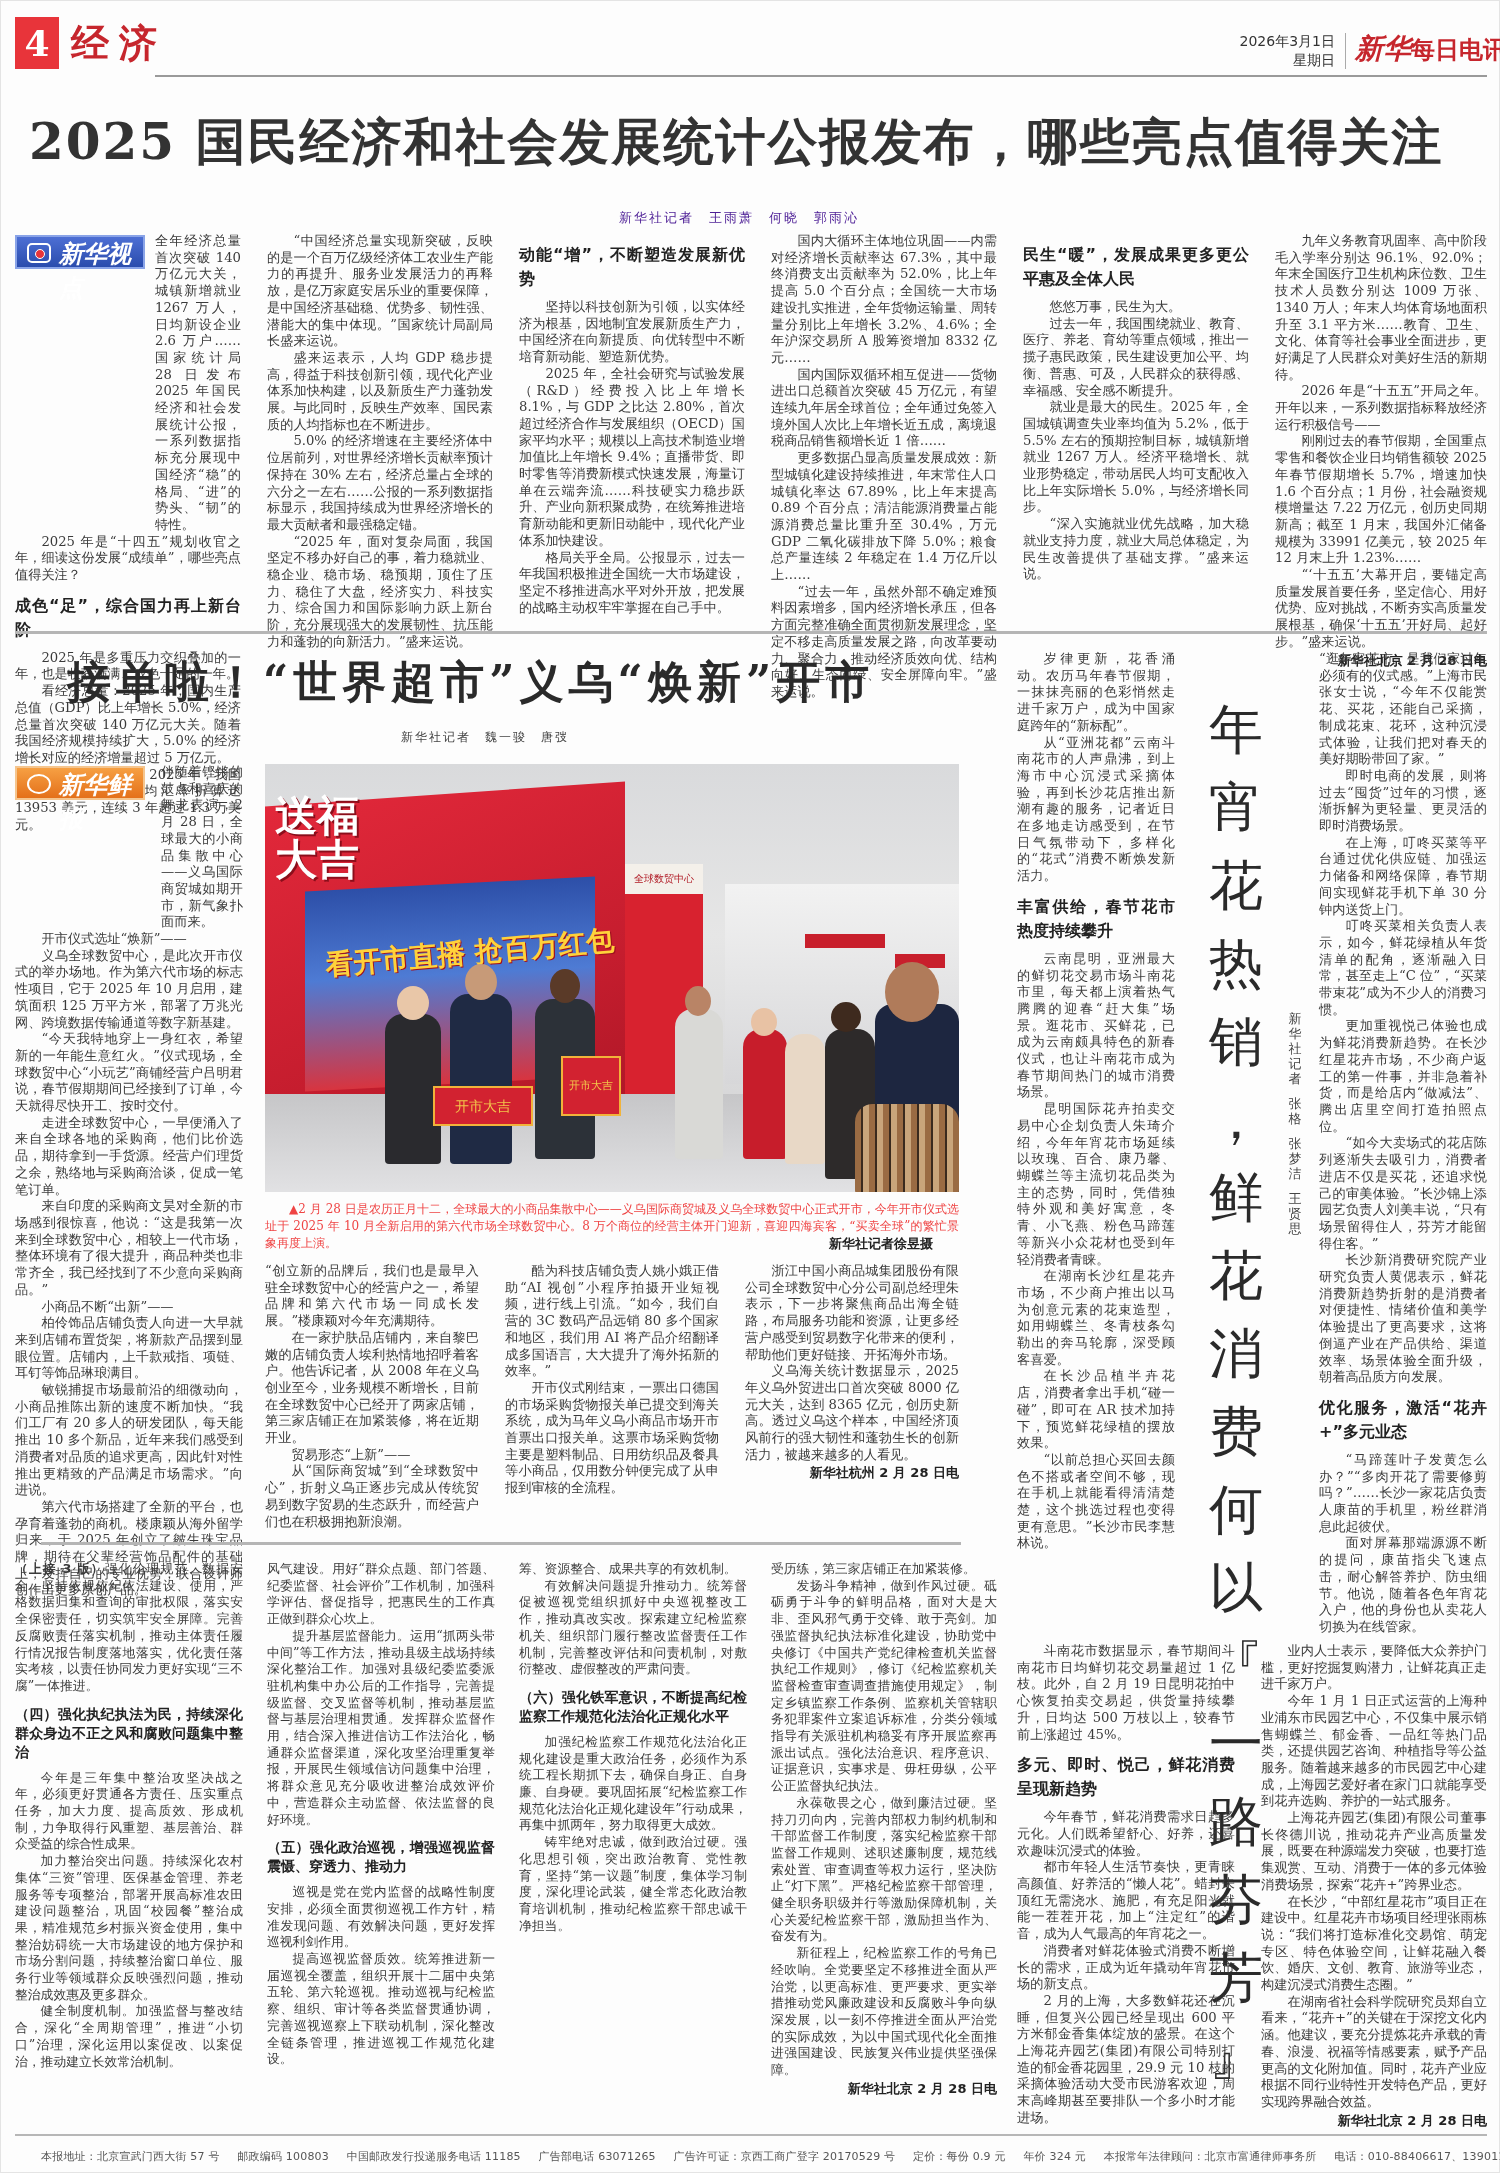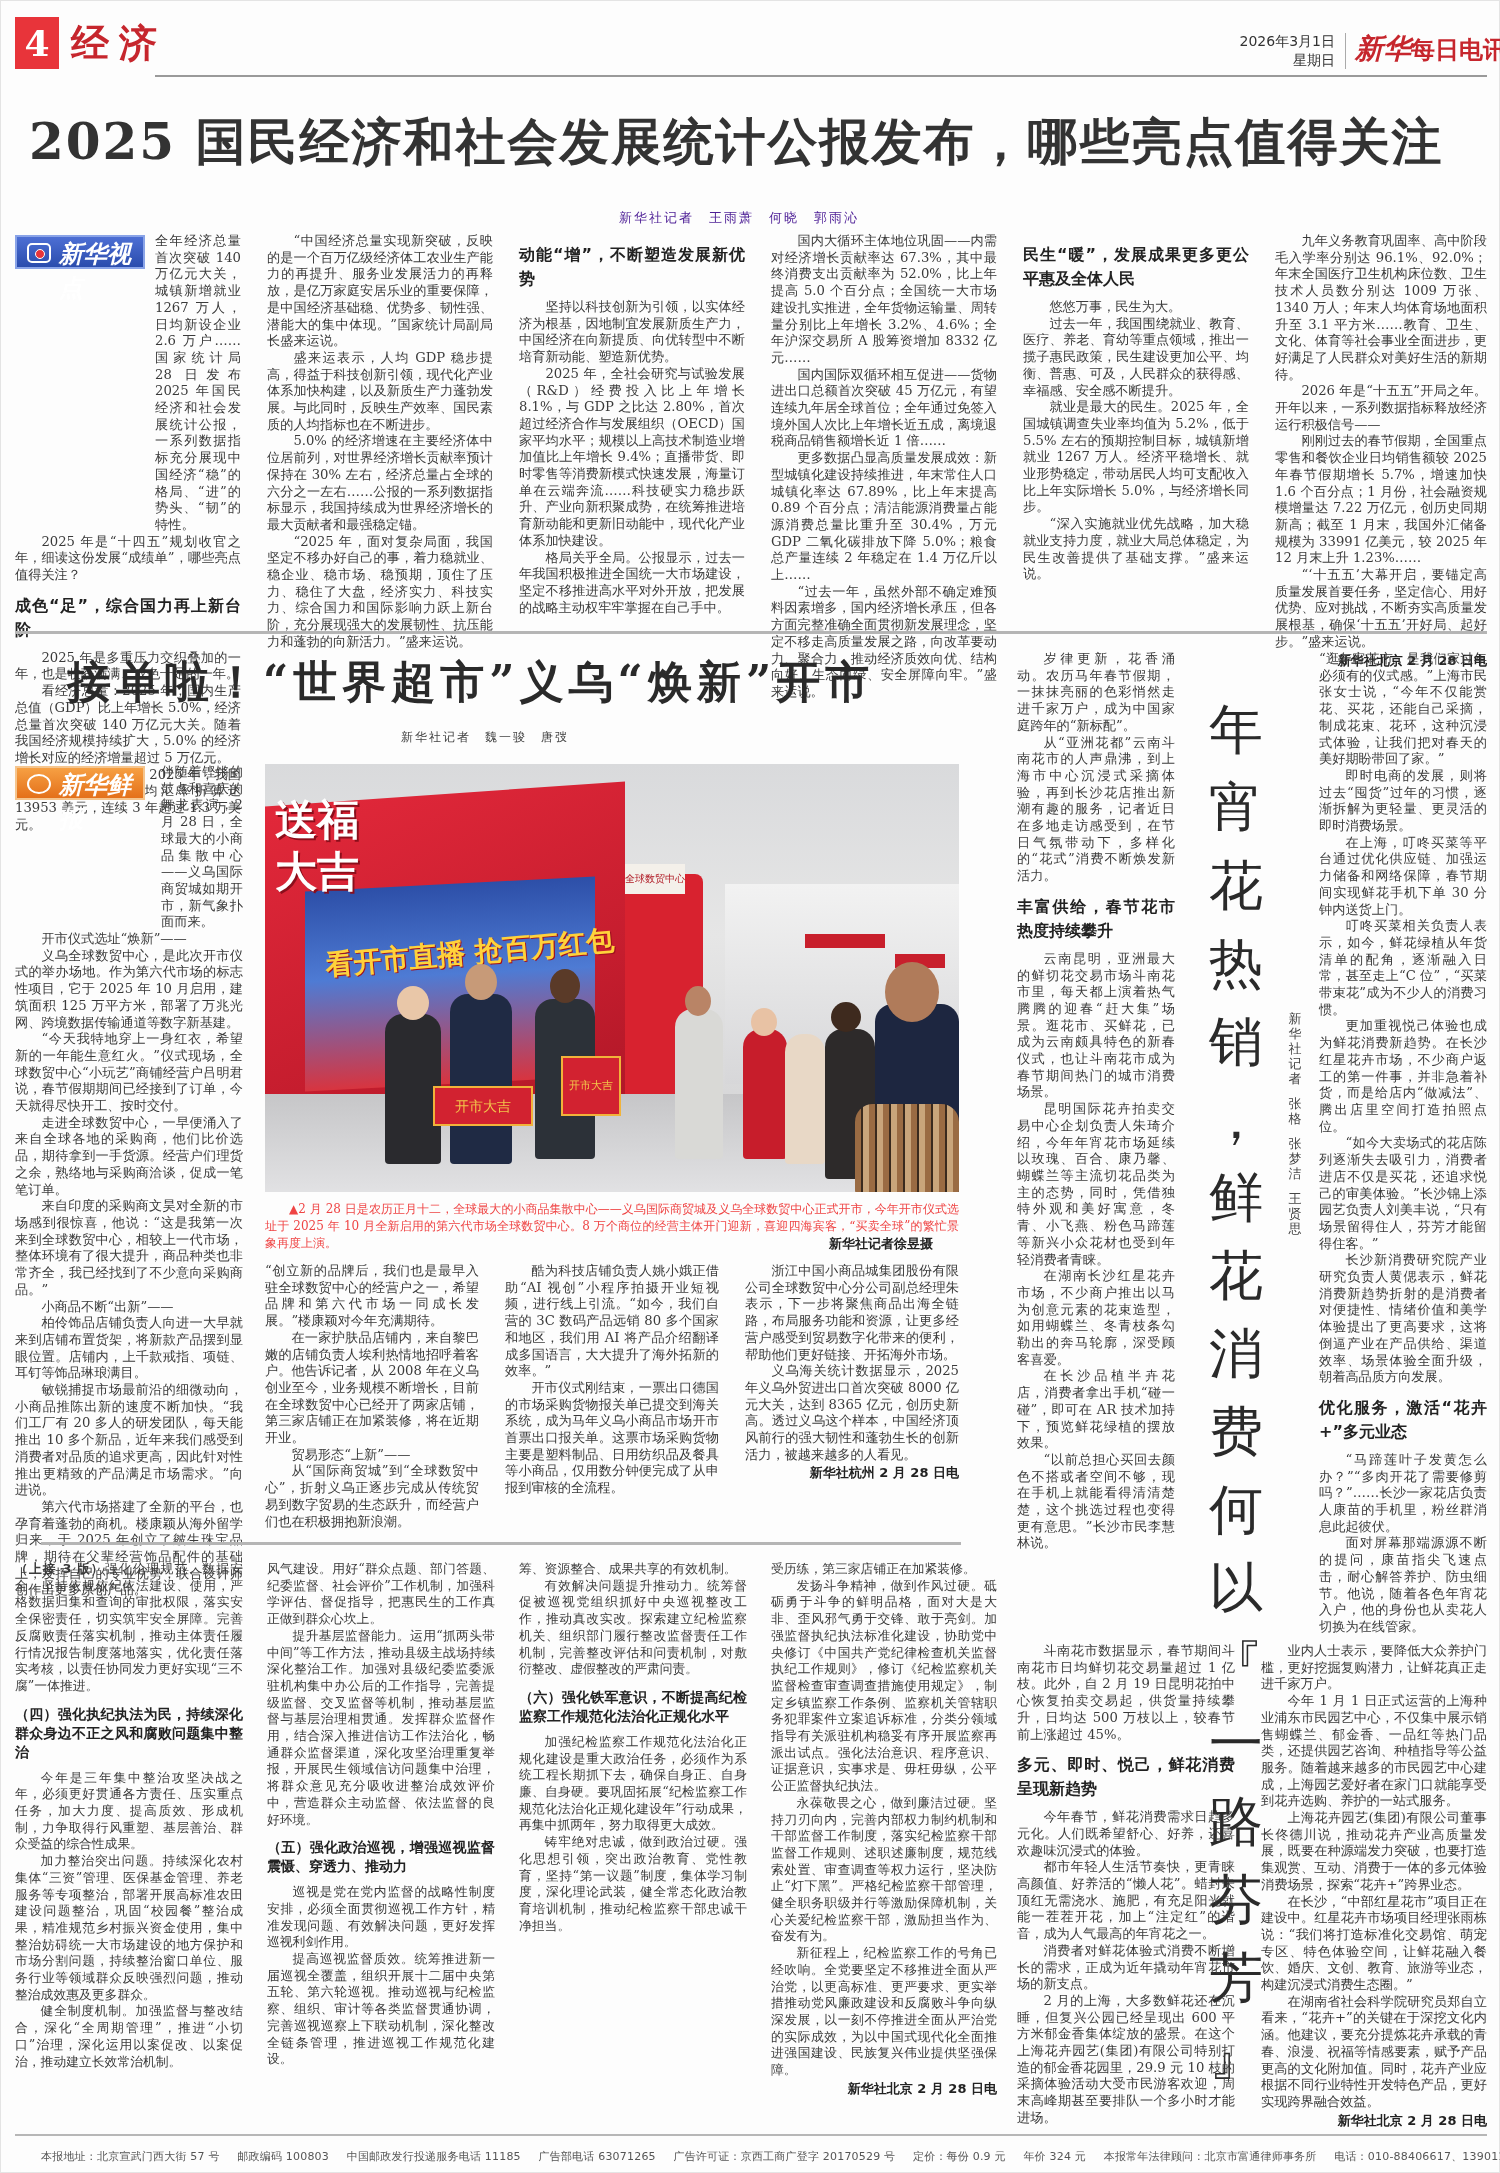--- a/index.html
+++ b/index.html
@@ -41,24 +41,24 @@
 
   
   .h2 { position: absolute; left: 66px; top: 652px; font-family: "DejaVu Serif", serif; font-size: 44px; color: #2a2a2a; letter-spacing: 5px; white-space: nowrap; }
   .byline2 { position: absolute; left: 400px; top: 728px; font-family: "DejaVu Serif", serif; font-size: 12px; color: #444; letter-spacing: 2px; }
 
   
   .photo { position: absolute; left: 264px; top: 763px; width: 694px; height: 428px; overflow: hidden; background: linear-gradient(180deg, #d9dadc 0%, #e6e6e6 40%, #cfcfd1 100%); }
   .ph-wall { position: absolute; left: 0; top: 30px; width: 360px; height: 370px; background: linear-gradient(160deg, #e2283a 0%, #c51d2e 60%, #a91625 100%); transform: skewY(-4deg); }
   .ph-screen { position: absolute; left: 40px; top: 120px; width: 290px; height: 200px; background: linear-gradient(180deg, #2d4fa8 0%, #4e7bd4 45%, #d8343f 100%); transform: skewY(-3deg); }
   .ph-banner-txt { position: absolute; left: 60px; top: 170px; color: #ffd23a; font-family: "DejaVu Serif", serif; font-weight: bold; font-size: 28px; transform: rotate(-5deg); text-shadow: 1px 1px 0 #a01020; white-space: nowrap; }
-  .ph-big { position: absolute; left: 10px; top: 30px; color: #fff; font-family: "DejaVu Serif", serif; font-weight: bold; font-size: 42px; line-height: 52px; text-shadow: 2px 2px 0 #8b0e1b; }
+  .ph-big { position: absolute; left: 10px; top: 30px; color: #fff; font-family: "DejaVu Serif", serif; font-weight: bold; font-size: 42px; line-height: 44px; text-shadow: 2px 2px 0 #8b0e1b; }
   .ph-date { position: absolute; left: 16px; top: 340px; color: #fff; font-family: "DejaVu Sans", sans-serif; font-weight: bold; font-size: 32px; }
   .ph-panel { position: absolute; left: 360px; top: 110px; width: 78px; height: 280px; background: #d8222f; border-radius: 8px 8px 0 0; }
-  .ph-panel-top { position: absolute; left: 360px; top: 100px; width: 60px; height: 30px; background: #f4f0ea; font-size: 10px; color: #b01a25; text-align: center; line-height: 30px; font-family: "DejaVu Serif", serif; }
+  .ph-panel-top { position: absolute; left: 360px; top: 100px; width: 78px; height: 30px; background: #f4f0ea; font-size: 10px; color: #b01a25; text-align: center; line-height: 30px; font-family: "DejaVu Serif", serif; }
   .ph-floor { position: absolute; left: 0; top: 330px; width: 694px; height: 100px; background: linear-gradient(180deg, #c6c6c8, #e2e2e4); }
   .ph-corridor { position: absolute; left: 460px; top: 120px; width: 234px; height: 200px; background: linear-gradient(180deg, #f2f2f2, #d7d7d9); }
   .ph-sign { position: absolute; top: 170px; height: 14px; background: #c81f2c; }
   .person { position: absolute; border-radius: 18px 18px 4px 4px; }
   .head { position: absolute; border-radius: 50%; }
   .ph-scroll { position: absolute; background: #d22230; border: 2px solid #f1b33a; color: #f3c64a; font-family: "DejaVu Serif", serif; font-size: 14px; text-align: center; }
 
   .caption { position: absolute; left: 264px; top: 1200px; width: 694px; font-size: 12px; line-height: 17px; color: #ef4444; text-indent: 2em; text-align: justify; }
   .caption-credit { position: absolute; left: 828px; top: 1234px; font-family: "DejaVu Sans", sans-serif; font-weight: bold; font-size: 13px; color: #222; }
 

